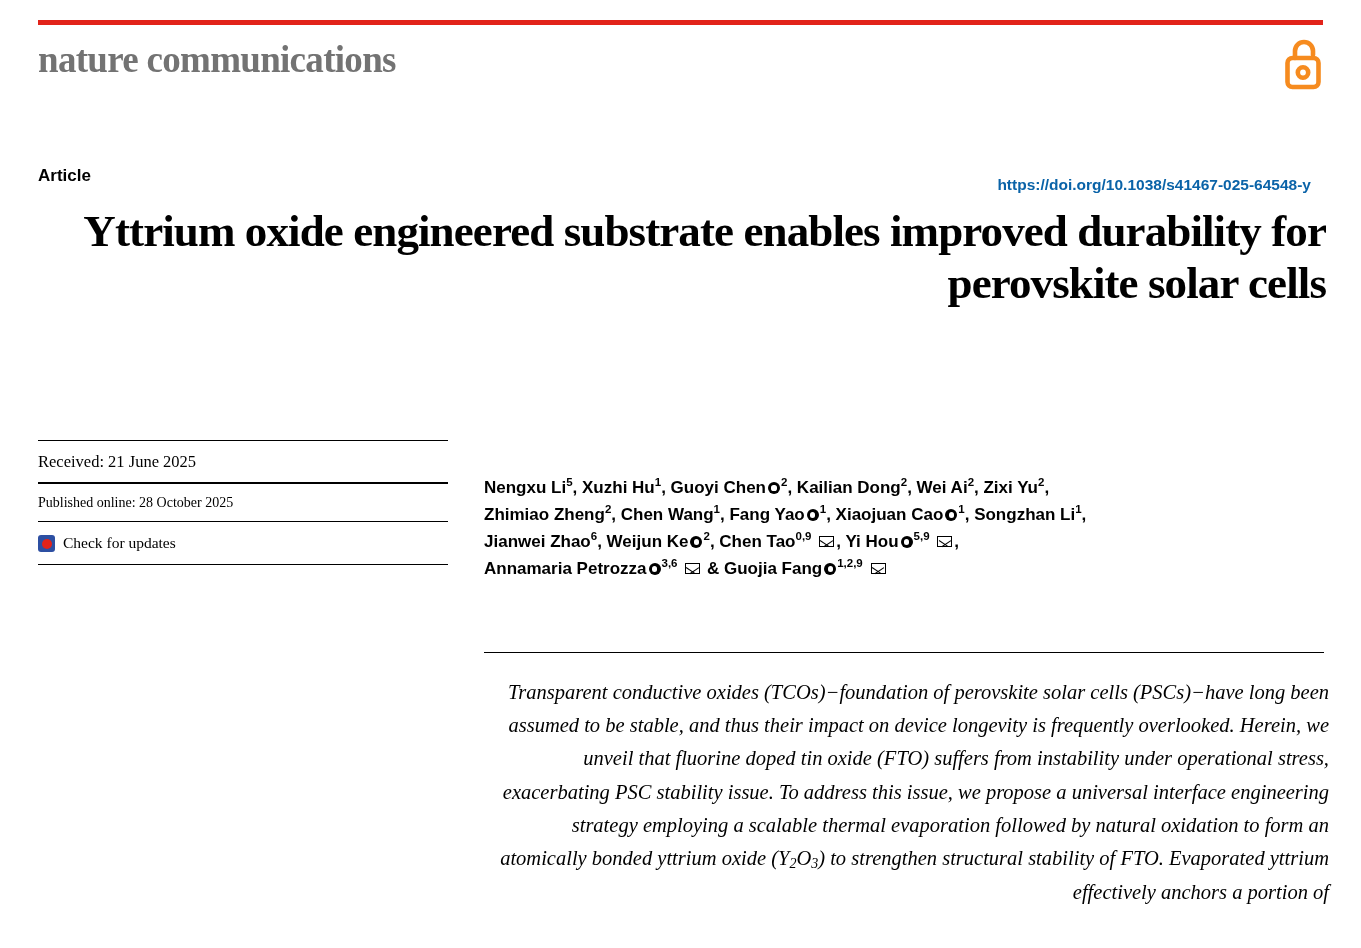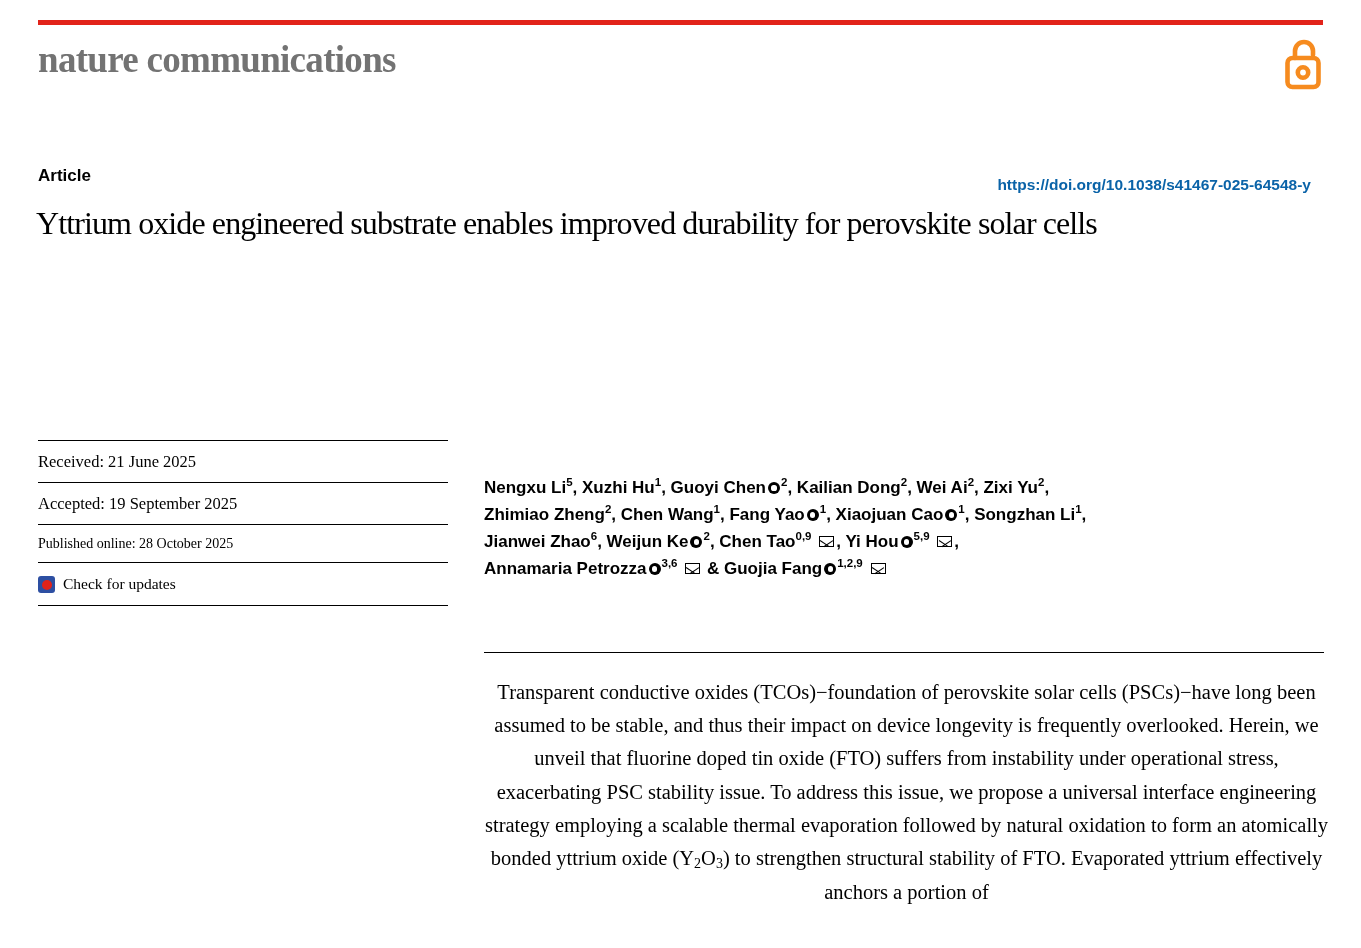--- a/index.html
+++ b/index.html
@@ -64,24 +64,25 @@
     color: #0a63a8;
     text-decoration: none;
   }
   
   .title {
     position: absolute;
     left: 36px;
     top: 205px;
     width: 1290px;
     font-family: "Liberation Serif", serif;
-    font-weight: normal;
-    font-size: 32px;
+    font-weight: bold;
+    font-size: 45px;
     line-height: 1.16;
     letter-spacing: -0.9px;
+    text-align: right;
   }
   
   .meta-col {
     position: absolute;
     left: 38px;
     top: 440px;
     width: 410px;
     font-family: "Liberation Serif", serif;
   }
   .meta-rule {
@@ -187,21 +188,22 @@
     border-top: 1px solid #000;
   }
   .abstract {
     position: absolute;
     left: 484px;
     top: 676px;
     width: 845px;
     font-family: "Liberation Serif", serif;
     font-size: 20.5px;
     line-height: 1.62;
-    text-align: center;
+    text-align: right;
+    font-style: italic;
   }
   .abstract sub {
     font-size: 14px;
     vertical-align: -3px;
   }
 </style>
 </head>
 <body>
 
 <div class="page">
@@ -221,21 +223,20 @@
   <div class="article-label">Article</div>
 
   <a class="doi" href="#">https://doi.org/10.1038/s41467-025-64548-y</a>
 
   <div class="title">Yttrium oxide engineered substrate enables improved durability for perovskite solar cells</div>
 
   <div class="meta-col">
     <div class="meta-rule"></div>
     <div class="meta-row">Received: 21 June 2025</div>
     <div class="meta-rule"></div>
-    <div class="meta-row">Accepted: 19 September 2025</div>
     <div class="meta-rule"></div>
     <div class="meta-row small">Published online: 28 October 2025</div>
     <div class="meta-rule"></div>
     <div class="check-updates">
       <span class="cu-badge"></span>
       <span>Check for updates</span>
     </div>
     <div class="meta-rule"></div>
   </div>
 

